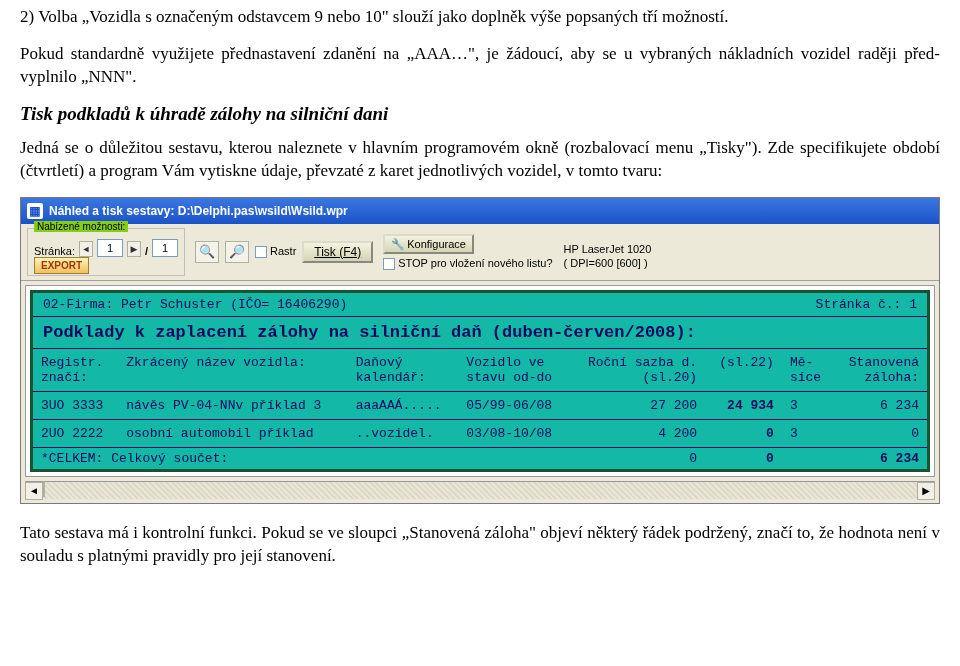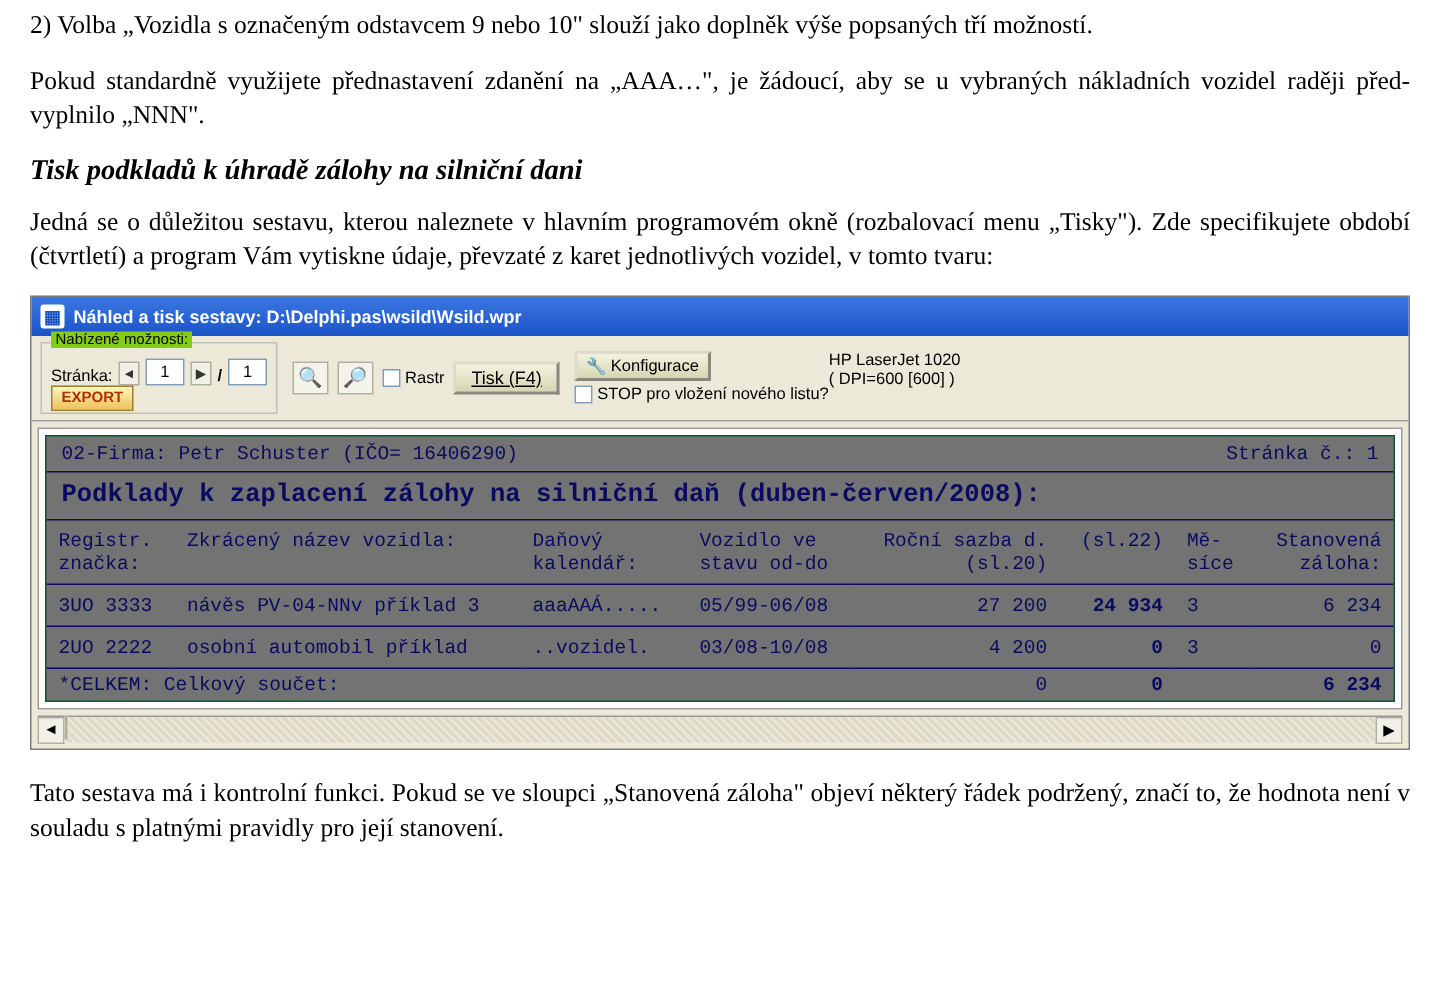--- a/index.html
+++ b/index.html
@@ -95,22 +95,22 @@
     .printer-info .pline1 { font-weight: normal; }
 
     
     .preview {
       background: #fff;
       border: 1px solid #999;
       margin: 4px;
       padding: 4px;
     }
     .sheet {
-      background: #737373;
-      border: 1px solid #14532d;
+      background: #14b8a6;
+      border: 3px solid #14532d;
       font-family: "Courier New", monospace;
       font-size: 13px;
       color: #0a0a60;
     }
     .sheet .hdr {
       display: flex; justify-content: space-between;
       padding: 4px 10px;
       border-bottom: 1px solid #0a0a60;
     }
     .sheet .title {
@@ -186,21 +186,21 @@
       </div>
     </div>
 
     <div style="display:flex;align-items:center;gap:6px;">
       <span class="tool-btn">🔍</span>
       <span class="tool-btn">🔎</span>
       <span><span class="chk"></span><span>Rastr</span></span>
       <span class="key-btn">Tisk (F4)</span>
     </div>
 
-    <div style="display:flex;align-items:flex-start;gap:0;">
+    <div style="display:flex;align-items:flex-end;gap:11px;">
       <div>
         <div class="konf-btn">
           <span class="wrench"></span>
           <span>Konfigurace</span>
         </div>
         <div style="margin-top:3px;">
           <span><span class="chk"></span><span>STOP pro vložení nového listu?</span></span>
         </div>
       </div>
       <div class="printer-info">
@@ -215,21 +215,21 @@
       <div class="hdr">
         <span>02-Firma: Petr Schuster (IČO= 16406290)</span>
         <span>Stránka č.: 1</span>
       </div>
       <div class="title">Podklady k zaplacení zálohy na silniční daň (duben-červen/2008):</div>
       <table>
         <thead>
           <tr>
             <th>
                 <span class="th-sub">Registr.</span>
-                <span class="th-sub">značka:</span>
+                <span class="th-sub">značí:</span>
               </th>
             <th>
                 <span class="th-sub"></span>
                 <span class="th-sub">Zkrácený název vozidla:</span>
               </th>
             <th>
                 <span class="th-sub">Daňový</span>
                 <span class="th-sub">kalendář:</span>
               </th>
             <th>

